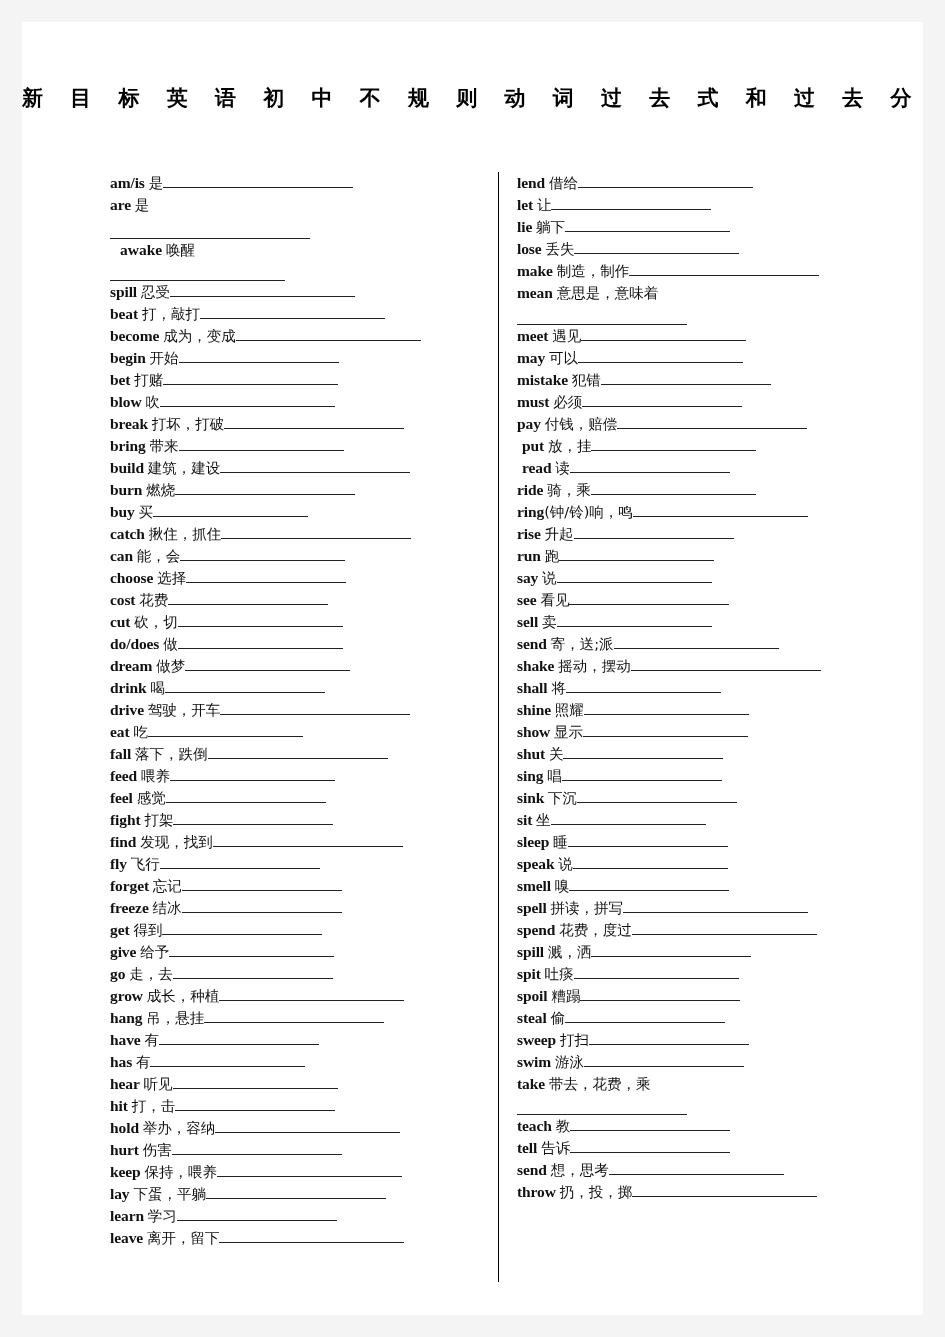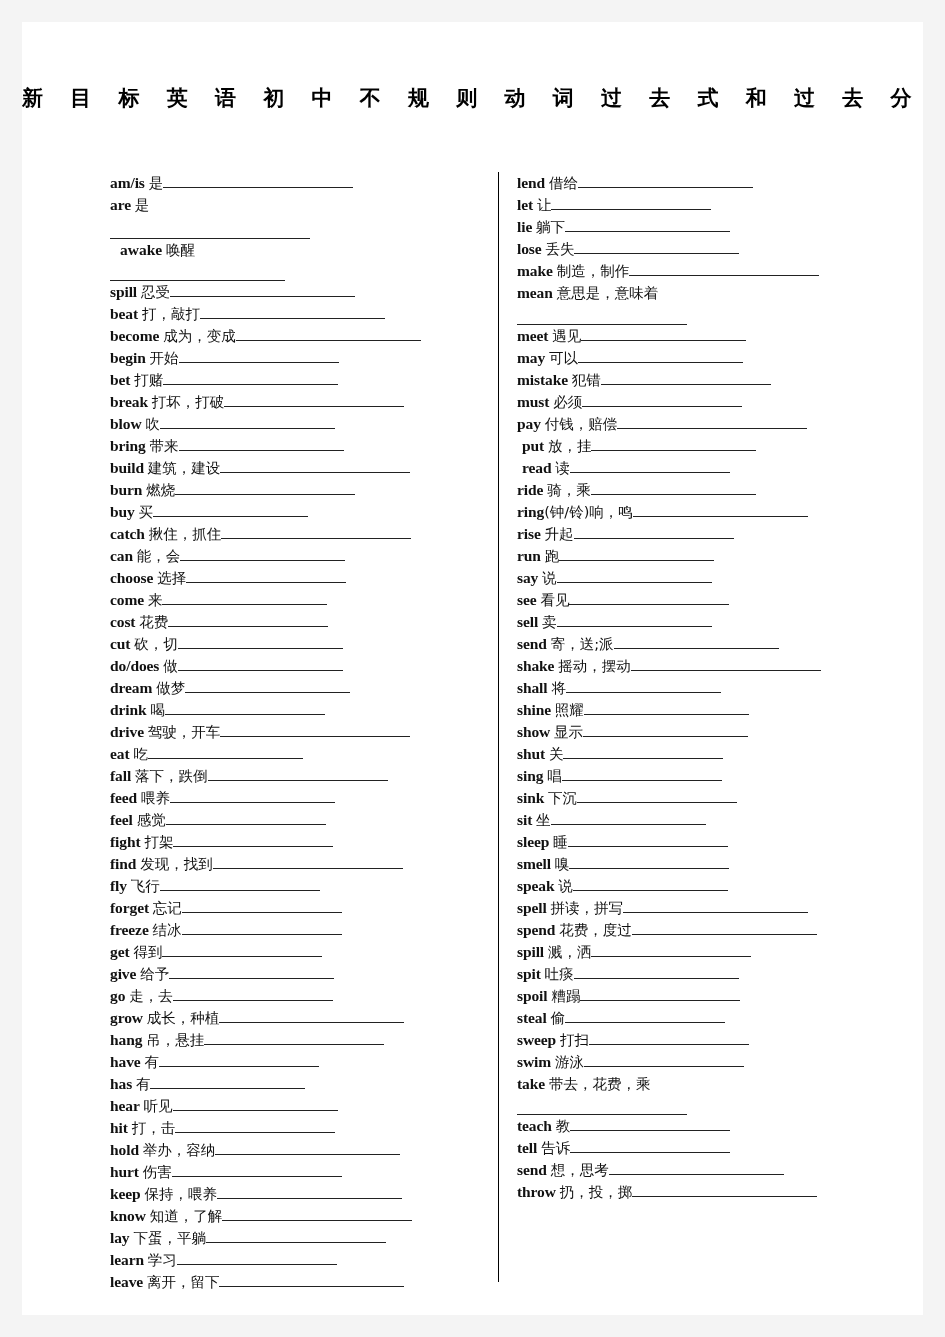--- a/index.html
+++ b/index.html
@@ -117,30 +117,29 @@
   <div id="columns">
     <div class="column col-left">
       <ul class="vlist" id="list-left">
           <li class="entry"><span class="word">am/is</span> <span class="gloss">是</span><span class="blank" style="width: 190px;"></span></li>
           <li class="entry wrapped"><span class="word">are</span> <span class="gloss">是</span><span class="blank" style="width: 200px;"></span><span class="extra"><span>awake</span> <span class="gloss-x">唤醒</span></span><span class="blank after-wrap-line" style="width: 175px;"></span></li>
           <li class="entry"><span class="word">spill</span> <span class="gloss">忍受</span><span class="blank" style="width: 185px;"></span></li>
           <li class="entry"><span class="word">beat</span> <span class="gloss">打，敲打</span><span class="blank" style="width: 185px;"></span></li>
           <li class="entry"><span class="word">become</span> <span class="gloss">成为，变成</span><span class="blank" style="width: 185px;"></span></li>
           <li class="entry"><span class="word">begin</span> <span class="gloss">开始</span><span class="blank" style="width: 160px;"></span></li>
           <li class="entry"><span class="word">bet</span> <span class="gloss">打赌</span><span class="blank" style="width: 175px;"></span></li>
+          <li class="entry"><span class="word">blow</span> <span class="gloss">吹</span><span class="blank" style="width: 175px;"></span></li>
           <li class="entry"><span class="word">break</span> <span class="gloss">打坏，打破</span><span class="blank" style="width: 180px;"></span></li>
-          <li class="entry"><span class="word">blow</span> <span class="gloss">吹</span><span class="blank" style="width: 175px;"></span></li>
           <li class="entry"><span class="word">bring</span> <span class="gloss">带来</span><span class="blank" style="width: 165px;"></span></li>
           <li class="entry"><span class="word">build</span> <span class="gloss">建筑，建设</span><span class="blank" style="width: 190px;"></span></li>
           <li class="entry"><span class="word">burn</span> <span class="gloss">燃烧</span><span class="blank" style="width: 180px;"></span></li>
           <li class="entry"><span class="word">buy</span> <span class="gloss">买</span><span class="blank" style="width: 155px;"></span></li>
           <li class="entry"><span class="word">catch</span> <span class="gloss">揪住，抓住</span><span class="blank" style="width: 190px;"></span></li>
           <li class="entry"><span class="word">can</span> <span class="gloss">能，会</span><span class="blank" style="width: 165px;"></span></li>
           <li class="entry"><span class="word">choose</span> <span class="gloss">选择</span><span class="blank" style="width: 160px;"></span></li>
-          <li class="entry"><span class="word">come</span> <span class="gloss">来</span><span class="blank" style="width: 165px;"></span></li>
           <li class="entry"><span class="word">cost</span> <span class="gloss">花费</span><span class="blank" style="width: 160px;"></span></li>
           <li class="entry"><span class="word">cut</span> <span class="gloss">砍，切</span><span class="blank" style="width: 165px;"></span></li>
           <li class="entry"><span class="word">do/does</span> <span class="gloss">做</span><span class="blank" style="width: 165px;"></span></li>
           <li class="entry"><span class="word">dream</span> <span class="gloss">做梦</span><span class="blank" style="width: 165px;"></span></li>
           <li class="entry"><span class="word">drink</span> <span class="gloss">喝</span><span class="blank" style="width: 160px;"></span></li>
           <li class="entry"><span class="word">drive</span> <span class="gloss">驾驶，开车</span><span class="blank" style="width: 190px;"></span></li>
           <li class="entry"><span class="word">eat</span> <span class="gloss">吃</span><span class="blank" style="width: 155px;"></span></li>
           <li class="entry"><span class="word">fall</span> <span class="gloss">落下，跌倒</span><span class="blank" style="width: 180px;"></span></li>
           <li class="entry"><span class="word">feed</span> <span class="gloss">喂养</span><span class="blank" style="width: 165px;"></span></li>
           <li class="entry"><span class="word">feel</span> <span class="gloss">感觉</span><span class="blank" style="width: 160px;"></span></li>
@@ -154,21 +153,20 @@
           <li class="entry"><span class="word">go</span> <span class="gloss">走，去</span><span class="blank" style="width: 160px;"></span></li>
           <li class="entry"><span class="word">grow</span> <span class="gloss">成长，种植</span><span class="blank" style="width: 185px;"></span></li>
           <li class="entry"><span class="word">hang</span> <span class="gloss">吊，悬挂</span><span class="blank" style="width: 180px;"></span></li>
           <li class="entry"><span class="word">have</span> <span class="gloss">有</span><span class="blank" style="width: 160px;"></span></li>
           <li class="entry"><span class="word">has</span> <span class="gloss">有</span><span class="blank" style="width: 155px;"></span></li>
           <li class="entry"><span class="word">hear</span> <span class="gloss">听见</span><span class="blank" style="width: 165px;"></span></li>
           <li class="entry"><span class="word">hit</span> <span class="gloss">打，击</span><span class="blank" style="width: 160px;"></span></li>
           <li class="entry"><span class="word">hold</span> <span class="gloss">举办，容纳</span><span class="blank" style="width: 185px;"></span></li>
           <li class="entry"><span class="word">hurt</span> <span class="gloss">伤害</span><span class="blank" style="width: 170px;"></span></li>
           <li class="entry"><span class="word">keep</span> <span class="gloss">保持，喂养</span><span class="blank" style="width: 185px;"></span></li>
-          <li class="entry"><span class="word">know</span> <span class="gloss">知道，了解</span><span class="blank" style="width: 190px;"></span></li>
           <li class="entry"><span class="word">lay</span> <span class="gloss">下蛋，平躺</span><span class="blank" style="width: 180px;"></span></li>
           <li class="entry"><span class="word">learn</span> <span class="gloss">学习</span><span class="blank" style="width: 160px;"></span></li>
           <li class="entry"><span class="word">leave</span> <span class="gloss">离开，留下</span><span class="blank" style="width: 185px;"></span></li>
         </ul>
     </div>
     <div class="column col-right">
       <ul class="vlist" id="list-right">
           <li class="entry"><span class="word">lend</span> <span class="gloss">借给</span><span class="blank" style="width: 175px;"></span></li>
           <li class="entry"><span class="word">let</span> <span class="gloss">让</span><span class="blank" style="width: 160px;"></span></li>
           <li class="entry"><span class="word">lie</span> <span class="gloss">躺下</span><span class="blank" style="width: 165px;"></span></li>
@@ -192,22 +190,22 @@
           <li class="entry"><span class="word">send</span> <span class="gloss">寄，送;派</span><span class="blank" style="width: 165px;"></span></li>
           <li class="entry"><span class="word">shake</span> <span class="gloss">摇动，摆动</span><span class="blank" style="width: 190px;"></span></li>
           <li class="entry"><span class="word">shall</span> <span class="gloss">将</span><span class="blank" style="width: 155px;"></span></li>
           <li class="entry"><span class="word">shine</span> <span class="gloss">照耀</span><span class="blank" style="width: 165px;"></span></li>
           <li class="entry"><span class="word">show</span> <span class="gloss">显示</span><span class="blank" style="width: 165px;"></span></li>
           <li class="entry"><span class="word">shut</span> <span class="gloss">关</span><span class="blank" style="width: 160px;"></span></li>
           <li class="entry"><span class="word">sing</span> <span class="gloss">唱</span><span class="blank" style="width: 160px;"></span></li>
           <li class="entry"><span class="word">sink</span> <span class="gloss">下沉</span><span class="blank" style="width: 160px;"></span></li>
           <li class="entry"><span class="word">sit</span> <span class="gloss">坐</span><span class="blank" style="width: 155px;"></span></li>
           <li class="entry"><span class="word">sleep</span> <span class="gloss">睡</span><span class="blank" style="width: 160px;"></span></li>
+          <li class="entry"><span class="word">speak</span> <span class="gloss">说</span><span class="blank" style="width: 155px;"></span></li>
           <li class="entry"><span class="word">smell</span> <span class="gloss">嗅</span><span class="blank" style="width: 160px;"></span></li>
-          <li class="entry"><span class="word">speak</span> <span class="gloss">说</span><span class="blank" style="width: 155px;"></span></li>
           <li class="entry"><span class="word">spell</span> <span class="gloss">拼读，拼写</span><span class="blank" style="width: 185px;"></span></li>
           <li class="entry"><span class="word">spend</span> <span class="gloss">花费，度过</span><span class="blank" style="width: 185px;"></span></li>
           <li class="entry"><span class="word">spill</span> <span class="gloss">溅，洒</span><span class="blank" style="width: 160px;"></span></li>
           <li class="entry"><span class="word">spit</span> <span class="gloss">吐痰</span><span class="blank" style="width: 165px;"></span></li>
           <li class="entry"><span class="word">spoil</span> <span class="gloss">糟蹋</span><span class="blank" style="width: 160px;"></span></li>
           <li class="entry"><span class="word">steal</span> <span class="gloss">偷</span><span class="blank" style="width: 160px;"></span></li>
           <li class="entry"><span class="word">sweep</span> <span class="gloss">打扫</span><span class="blank" style="width: 160px;"></span></li>
           <li class="entry"><span class="word">swim</span> <span class="gloss">游泳</span><span class="blank" style="width: 160px;"></span></li>
           <li class="entry wrapped"><span class="word">take</span> <span class="gloss">带去，花费，乘</span><span class="blank after-wrap-line" style="width: 170px;"></span></li>
           <li class="entry"><span class="word">teach</span> <span class="gloss">教</span><span class="blank" style="width: 160px;"></span></li>

